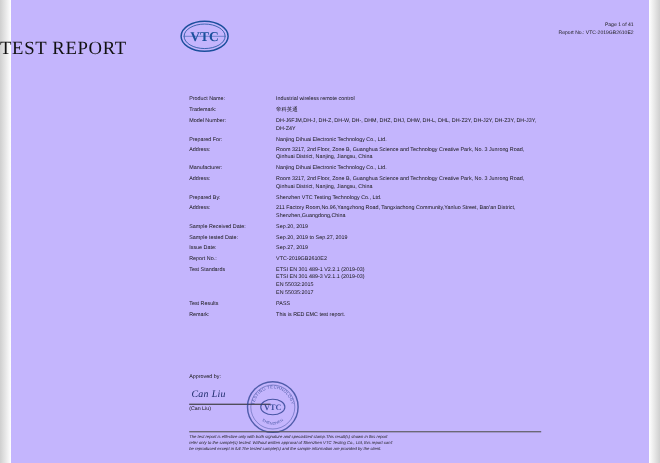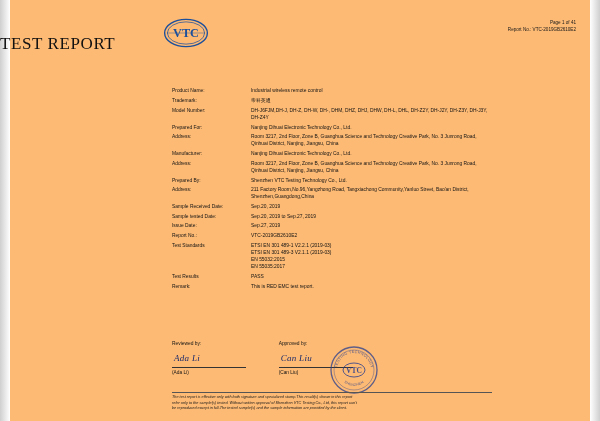--- a/index.html
+++ b/index.html
@@ -6,21 +6,21 @@
   html, body { margin: 0; padding: 0; }
   body {
     width: 600px; height: 421px;
     background: #d8d8d8;
     font-family: "Liberation Sans", sans-serif;
     overflow: hidden;
   }
   .page {
     position: relative;
     width: 600px; height: 421px;
-    background: #fdba74;
+    background: #c4b5fd;
     overflow: hidden;
   }
 
   
   .header {
     position: absolute;
     top: 10px; left: 0; right: 0;
     height: 44px;
   }
   .logo {
@@ -286,26 +286,20 @@
       <div class="v">
         <div>This is RED EMC test report.</div>
       </div>
     </div>
   </div>
 
   <div class="signblock">
     <div class="signrow">
 
 
-      <div class="signcol">
-        <div class="label">Reviewed by:</div>
-        <div class="signscript">Ada Li</div>
-        <div class="signline"></div>
-        <div class="signname">(Ada Li)</div>
-      </div>
 
       <div class="signcol">
         <div class="label">Approved by:</div>
         <div class="signscript">Can Liu</div>
         <div class="signline"></div>
         <div class="signname">(Can Liu)</div>
 
         <div class="stamp">
           <svg viewBox="0 0 100 100" width="50" height="50" aria-hidden="true">
             <circle cx="50" cy="50" r="46" fill="none" stroke="#2a3f8f" stroke-width="2.6" opacity="0.75"></circle>

